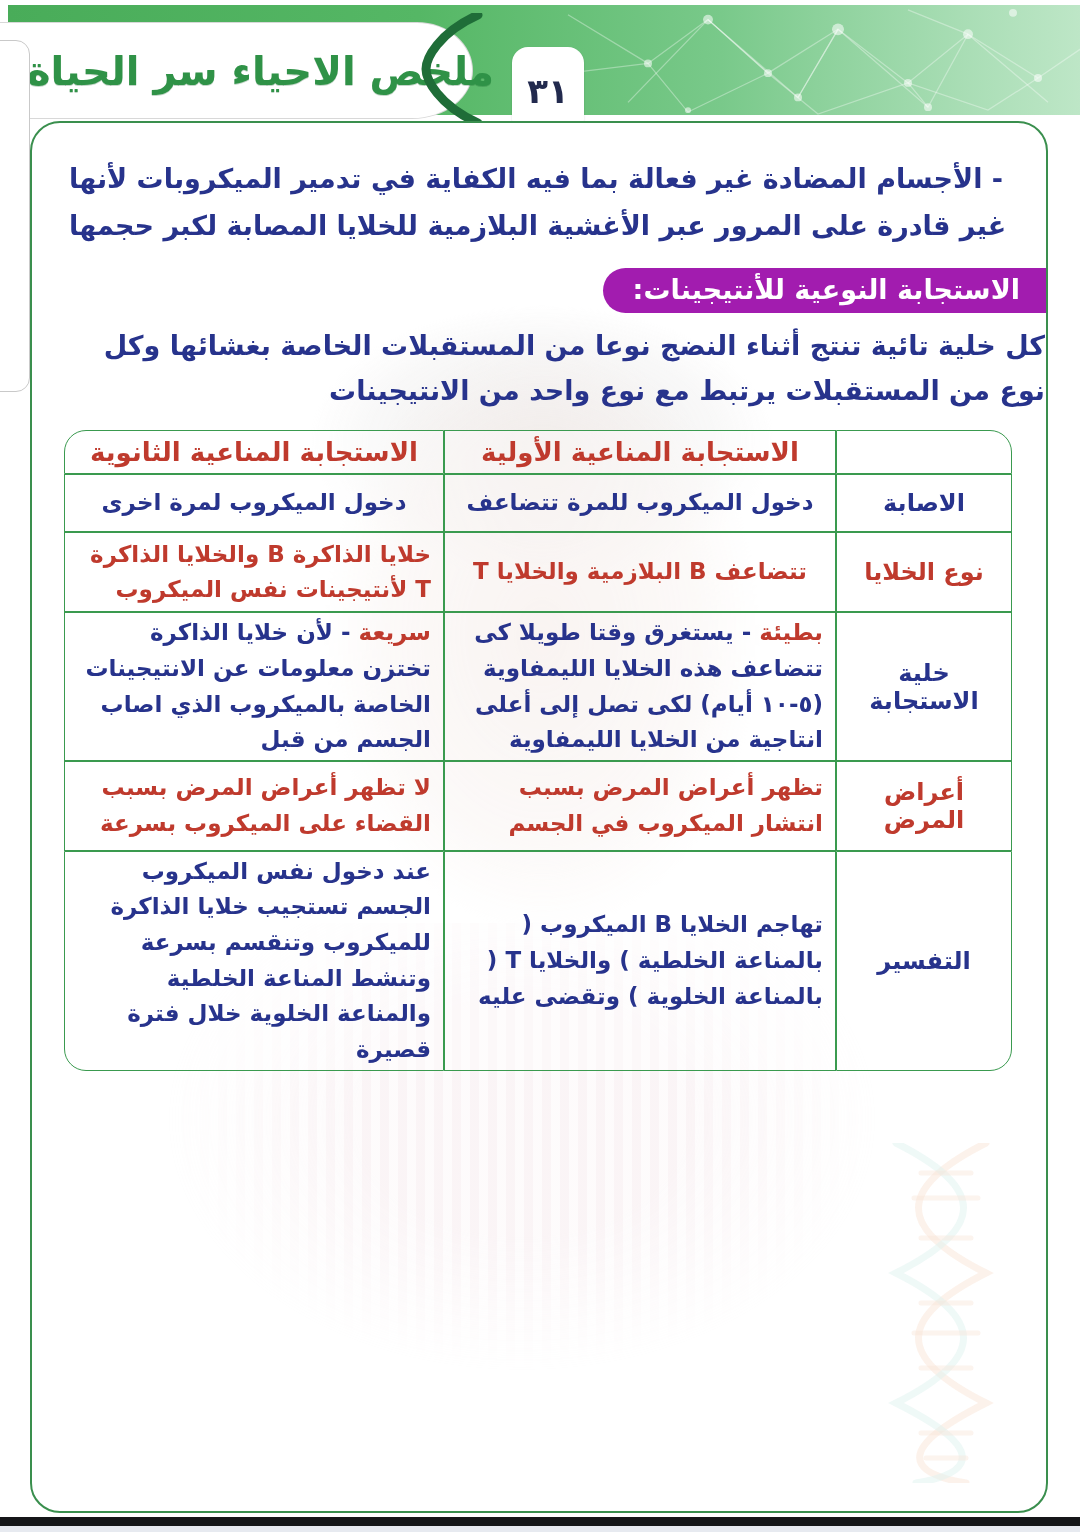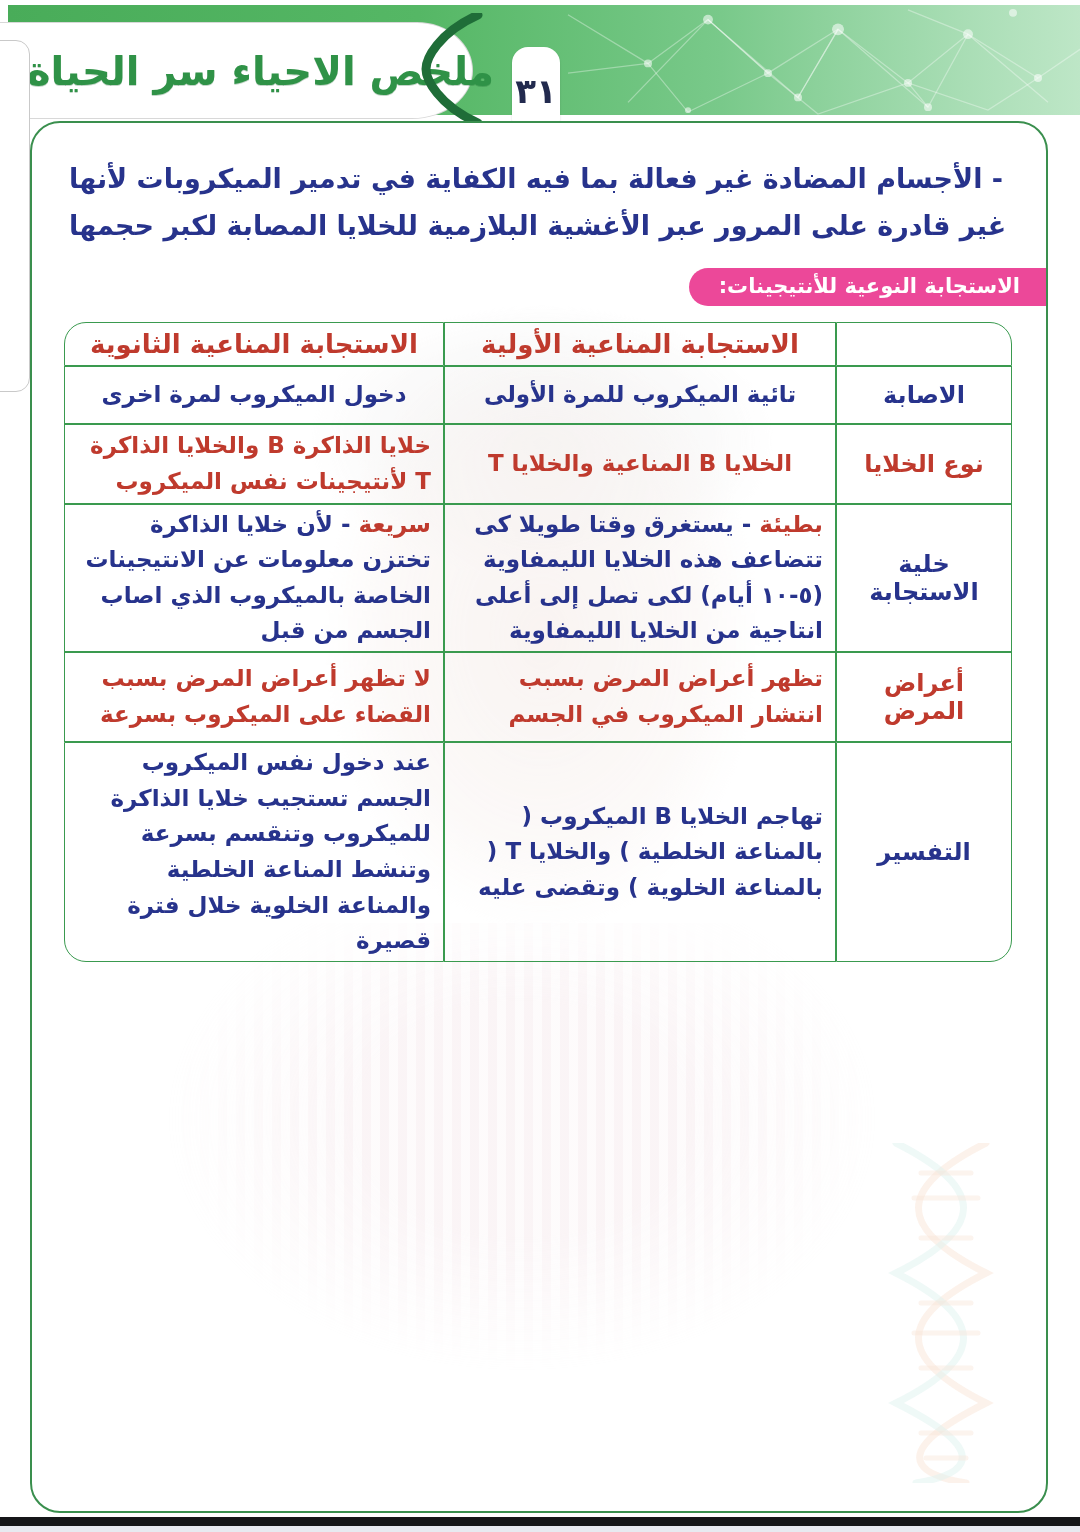--- a/index.html
+++ b/index.html
@@ -14,21 +14,21 @@
     border-bottom:3px solid #ffffff; }
   .header svg.net { position:absolute; inset:0; width:100%; height:100%; }
 
   .title-plate { position:absolute; left:-14px; top:18px; width:478px; height:95px;
     background:#ffffff; border-radius:0 110px 120px 0 / 0 95px 95px 0;
     box-shadow:0 0 0 1px #d8d8d8; display:flex; align-items:center; justify-content:center; }
   .title-text { color:#2f9247; font-size:40px; font-weight:bold; letter-spacing:-1px;
     text-shadow:0 1px 0 rgba(20,90,40,.25); padding-left:55px; white-space:nowrap; }
   .paren { position:absolute; left:408px; top:8px; width:90px; height:112px; }
 
-  .page-tab { position:absolute; left:504px; top:42px; width:48px; height:88px;
+  .page-tab { position:absolute; left:504px; top:42px; width:72px; height:88px;
     background:#ffffff; border-radius:16px; display:flex; align-items:center; justify-content:center;
     box-shadow:0 1px 2px rgba(0,0,0,.15); }
   .page-tab span { color:#222a4e; font-size:34px; font-weight:bold; }
 
   
   .left-tab { position:absolute; left:-12px; top:40px; width:42px; height:352px;
     background:#ffffff; border:1px solid #c9c9c9; border-radius:0 14px 14px 0; }
 
   
   .content-box { position:absolute; left:30px; top:121px; width:1018px; height:1392px;
@@ -46,22 +46,22 @@
             mask-image:radial-gradient(ellipse 55% 60% at 50% 35%, #000 35%, transparent 75%); }
   .wm-dna { position:absolute; right:-10px; top:1020px; width:220px; height:340px; opacity:.55; }
 
   .inner { position:absolute; inset:0; padding:20px 28px; }
 
   
   .intro { direction:rtl; color:#27338c; font-weight:bold; font-size:27px; line-height:1.75;
     text-align:left; width:940px; margin:12px auto 0 auto; }
 
   .badge-row { direction:rtl; margin-top:18px; }
-  .badge { display:inline-block; background:#ec4899; color:#ffffff; font-weight:bold;
-    font-size:21px; padding:6px 26px 8px 30px; border-radius:24px 0 0 24px;
+  .badge { display:inline-block; background:#a21caf; color:#ffffff; font-weight:bold;
+    font-size:27px; padding:6px 26px 8px 30px; border-radius:24px 0 0 24px;
     margin-right:-28px; }
 
   .lead { direction:rtl; color:#27338c; font-weight:bold; font-size:27px; line-height:1.7;
     text-align:right; width:985px; margin:10px auto 0 auto; }
 
   
   table.cmp { direction:rtl; border-collapse:separate; border-spacing:0; width:948px;
     margin:16px 6px 0 auto; background:rgba(255,255,255,.35); }
   table.cmp td, table.cmp th { border:1.6px solid #3a9a4f; font-weight:bold; vertical-align:middle;
     padding:2px 12px; }
@@ -155,38 +155,39 @@
     </div>
 
     <div class="inner">
 
       <p class="intro">- الأجسام المضادة غير فعالة بما فيه الكفاية في تدمير الميكروبات لأنها غير قادرة على المرور عبر الأغشية البلازمية للخلايا المصابة لكبر حجمها</p>
 
       <div class="badge-row">
         <span class="badge">الاستجابة النوعية للأنتيجينات:</span>
       </div>
 
+      <p class="lead">كل خلية تائية تنتج أثناء النضج نوعا من المستقبلات الخاصة بغشائها وكل نوع من المستقبلات يرتبط مع نوع واحد من الانتيجينات</p>
 
       <table class="cmp">
         <tbody>
             <tr>
           <th class="col-label hd"></th>
           <th class="col-primary hd">الاستجابة المناعية الأولية</th>
           <th class="col-secondary hd">الاستجابة المناعية الثانوية</th>
         </tr>
 
         <tr style="height:58px;">
           <td class="col-label blue">الاصابة</td>
-          <td class="cell blue">تائية الميكروب للمرة الأولى</td>
+          <td class="cell blue">دخول الميكروب للمرة تتضاعف</td>
           <td class="cell blue">دخول الميكروب لمرة اخرى</td>
         </tr>
 
         <tr style="height:80px;">
           <td class="col-label red">نوع الخلايا</td>
-          <td class="cell red">الخلايا B المناعية والخلايا T</td>
+          <td class="cell red">تتضاعف B البلازمية والخلايا T</td>
           <td class="cell red long">خلايا الذاكرة B والخلايا الذاكرة T لأنتيجينات نفس الميكروب</td>
         </tr>
 
         <tr style="height:118px;">
           <td class="col-label blue">خلية الاستجابة</td>
           <td class="cell blue long">
             <span class="lead-word">بطيئة</span>
             <span>- يستغرق وقتا طويلا كى تتضاعف هذه الخلايا الليمفاوية (٥-١٠ أيام) لكى تصل إلى أعلى انتاجية من الخلايا الليمفاوية</span>
           </td>
           <td class="cell blue long">

